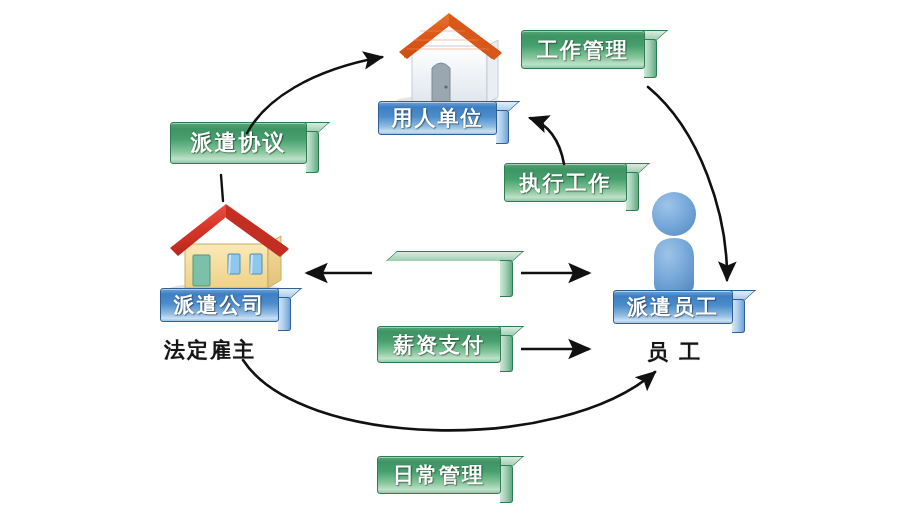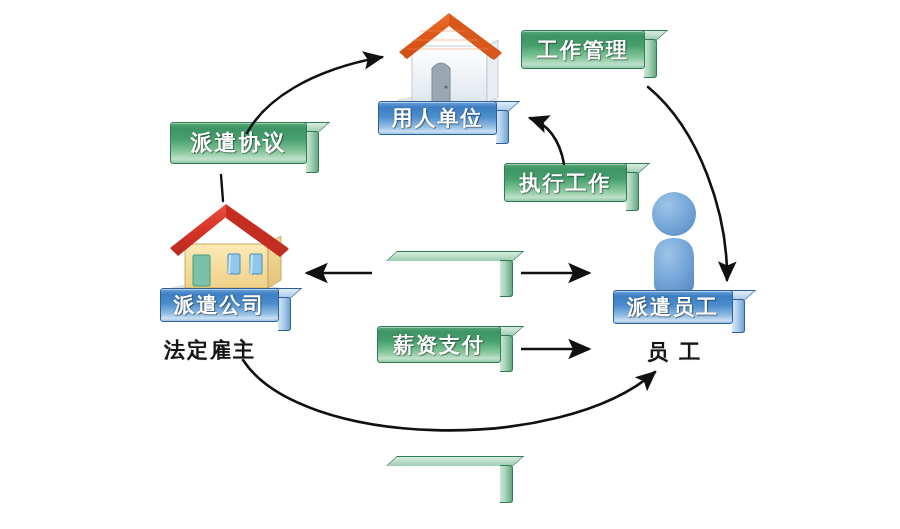--- a/index.html
+++ b/index.html
@@ -174,20 +174,23 @@
     <div class="top"></div>
     <div class="side"></div>
     <div class="face">
       <span class="lbl" style="font-size:21px">薪资支付</span>
     </div>
   </div>
 
   <div class="box green" style="left:377px;top:456px;width:136px;height:47px;">
     <div class="top"></div>
     <div class="side"></div>
+    <div class="face">
+      <span class="lbl" style="font-size:21px">日常管理</span>
+    </div>
   </div>
 
   <div class="box blue" style="left:378px;top:101px;width:131px;height:43px;z-index:4;">
     <div class="top"></div>
     <div class="side"></div>
     <div class="face">
       <span class="lbl" style="font-size:21px">用人单位</span>
     </div>
   </div>
 

